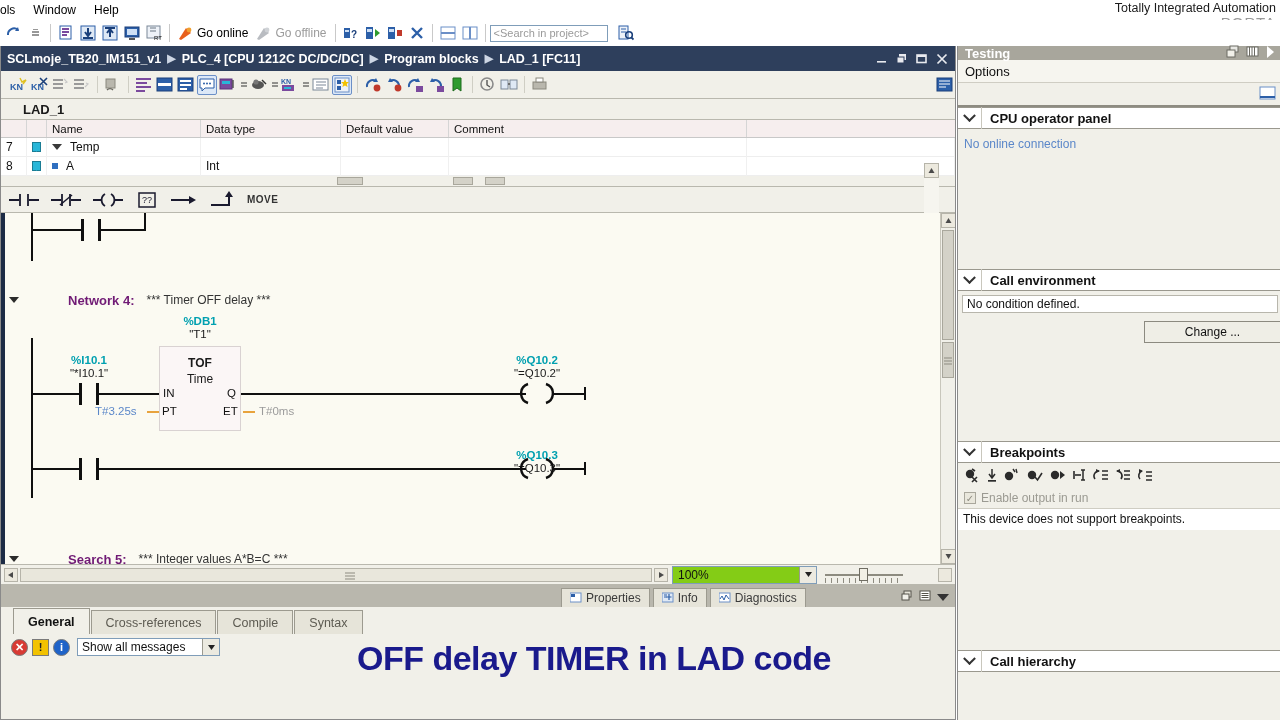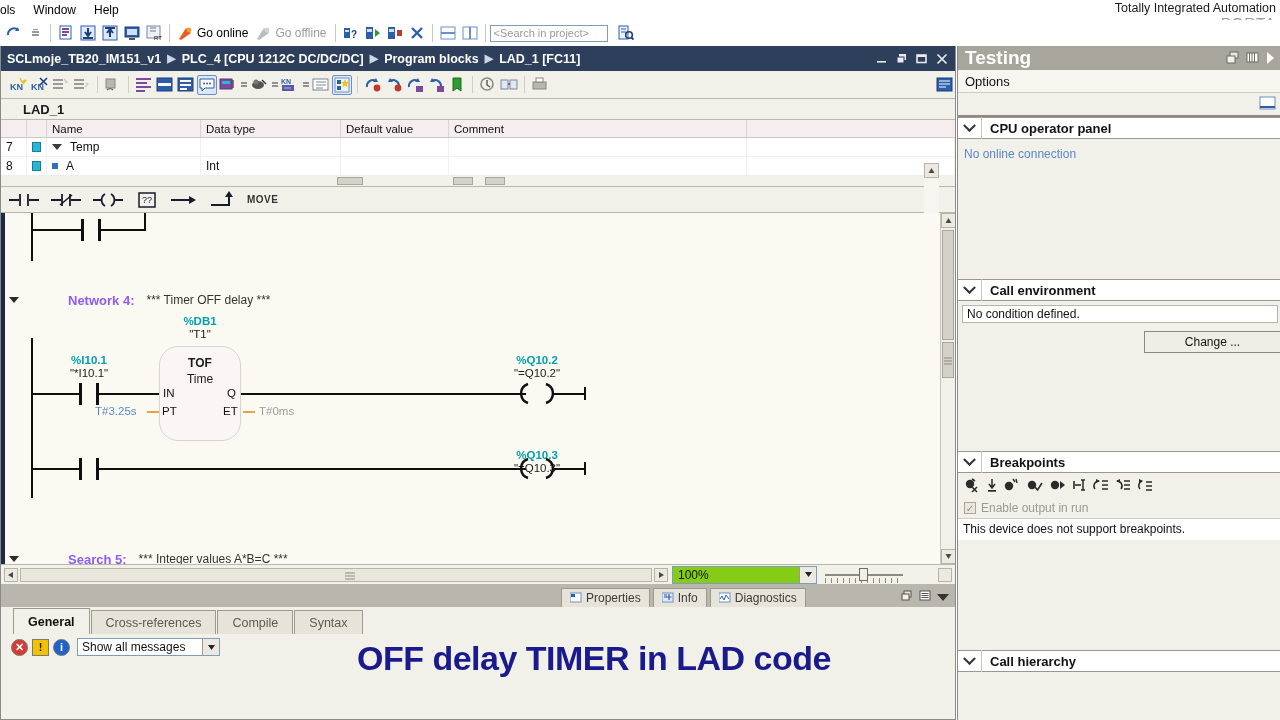--- a/index.html
+++ b/index.html
@@ -115,21 +115,21 @@
 
   
   .lad {
     position:relative; background:#fbfaf2; height:352px; overflow:hidden;
     border-bottom:1px solid #b9b8ae;
   }
   .lad-left-bar{ position:absolute; left:0; top:0; bottom:0; width:4px; background:#1c2b45; }
   .netrow { display:flex; align-items:center; height:22px; padding-left:8px; }
   .netcaret { width:0;height:0;border-left:5px solid transparent;border-right:5px solid transparent;
               border-top:6px solid #2b2b2b; margin-right:22px; }
-  .netlbl { font-weight:bold; font-size:13px; color:#8b5cf6;padding-left:27px; }
+  .netlbl { font-weight:bold; font-size:13px; color:#701a75;padding-left:27px; }
   .netcomment { font-size:12px; color:#333; margin-left:12px; }
   .wire { position:absolute; background:#0f0f0f; height:2px; }
   .vwire{ position:absolute; background:#0f0f0f; width:2px; }
 
   .contact { position:absolute; }
   .contact .lb { position:absolute; left:0; top:0; width:3px; height:22px; background:#0f0f0f;}
   .contact .rb { position:absolute; left:17px; top:0; width:3px; height:22px; background:#0f0f0f;}
 
   .coil { position:absolute; font-size:0; }
 
@@ -196,22 +196,22 @@
   .b-warn{ background:#f2c200; color:#222; }
   .b-info{ background:#1f63c8; border-radius:9px; }
   .msgsel{ width:143px;height:18px;border:1px solid #7f9db9;background:#fff;font-size:12px;
            display:flex;align-items:center;padding-left:4px;color:#111;position:relative;}
   .msgsel .arrow{ position:absolute;right:0;top:0;width:17px;height:16px;background:#eceae0;
     border-left:1px solid #9c9a8f; display:flex;align-items:center;justify-content:center;}
 
   
   .taskcard{ position:absolute; left:957px; top:46px; width:323px; height:674px; background:#f1f0e9;
              border-left:1px solid #8a8a8a; }
-  .tc-title{ height:24px; background:#a8a69c; display:flex; align-items:center; padding-left:7px;
-             color:#fff; font-size:19px; font-weight:bold; }
+  .tc-title{ height:14px; background:#a8a69c; display:flex; align-items:center; padding-left:7px;
+             color:#fff; font-size:13px; font-weight:bold; }
   .tc-title .ctl{ margin-left:auto; display:flex; gap:7px; padding-right:5px; align-items:center;}
   .tc-opts{ height:23px; background:#f6f5ef; display:flex; align-items:center; padding-left:7px;
             font-size:13px; color:#111; border-bottom:1px solid #cfcdc3; }
   .tc-tools{ height:24px; background:#f1f0e9; border-bottom:2px solid #8e8c82; position:relative;}
   .sect-hdr{ height:22px; background:#ffffff; border-top:1px solid #9a988e;
              border-bottom:1px solid #9a988e; display:flex; align-items:center; }
   .sect-caret{ width:24px; display:flex;align-items:center;justify-content:center;
                border-right:1px solid #c9c7bd; height:22px;}
   .chev{ width:9px;height:9px;border-right:2px solid #333;border-bottom:2px solid #333;
          transform:rotate(45deg) translate(-2px,-2px); }
@@ -715,21 +715,21 @@
         <div class="lb"></div>
           <div class="rb"></div>
       </div>
       <div class="wire" style="left:97px; top:180px; width:62px;"></div>
 
       <div class="db-lbl" style="left:158px; top:102px; width:82px;">
         <span class="abs">%DB1</span><br>
         <span class="sym">"T1"</span>
       </div>
 
-      <div class="tbox" style="left:158px; top:133px; width:82px; height:95px;border-radius:19px;">
+      <div class="tbox" style="left:158px; top:133px; width:82px; height:85px;">
         <div class="nm" style="margin-top:9px;">TOF</div>
         <div class="ty" style="margin-top:2px;">Time</div>
       </div>
       <div class="pin" style="left:162px; top:174px;">IN</div>
       <div class="pin" style="left:161px; top:192px;">PT</div>
       <div class="pin" style="left:226px; top:174px;">Q</div>
       <div class="pin" style="left:222px; top:192px;text-align:right;">ET</div>
 
       <div class="tval" style="left:94px; top:192px;">T#3.25s</div>
       <div class="pinline" style="left:146px; top:198px; width:12px;"></div>

